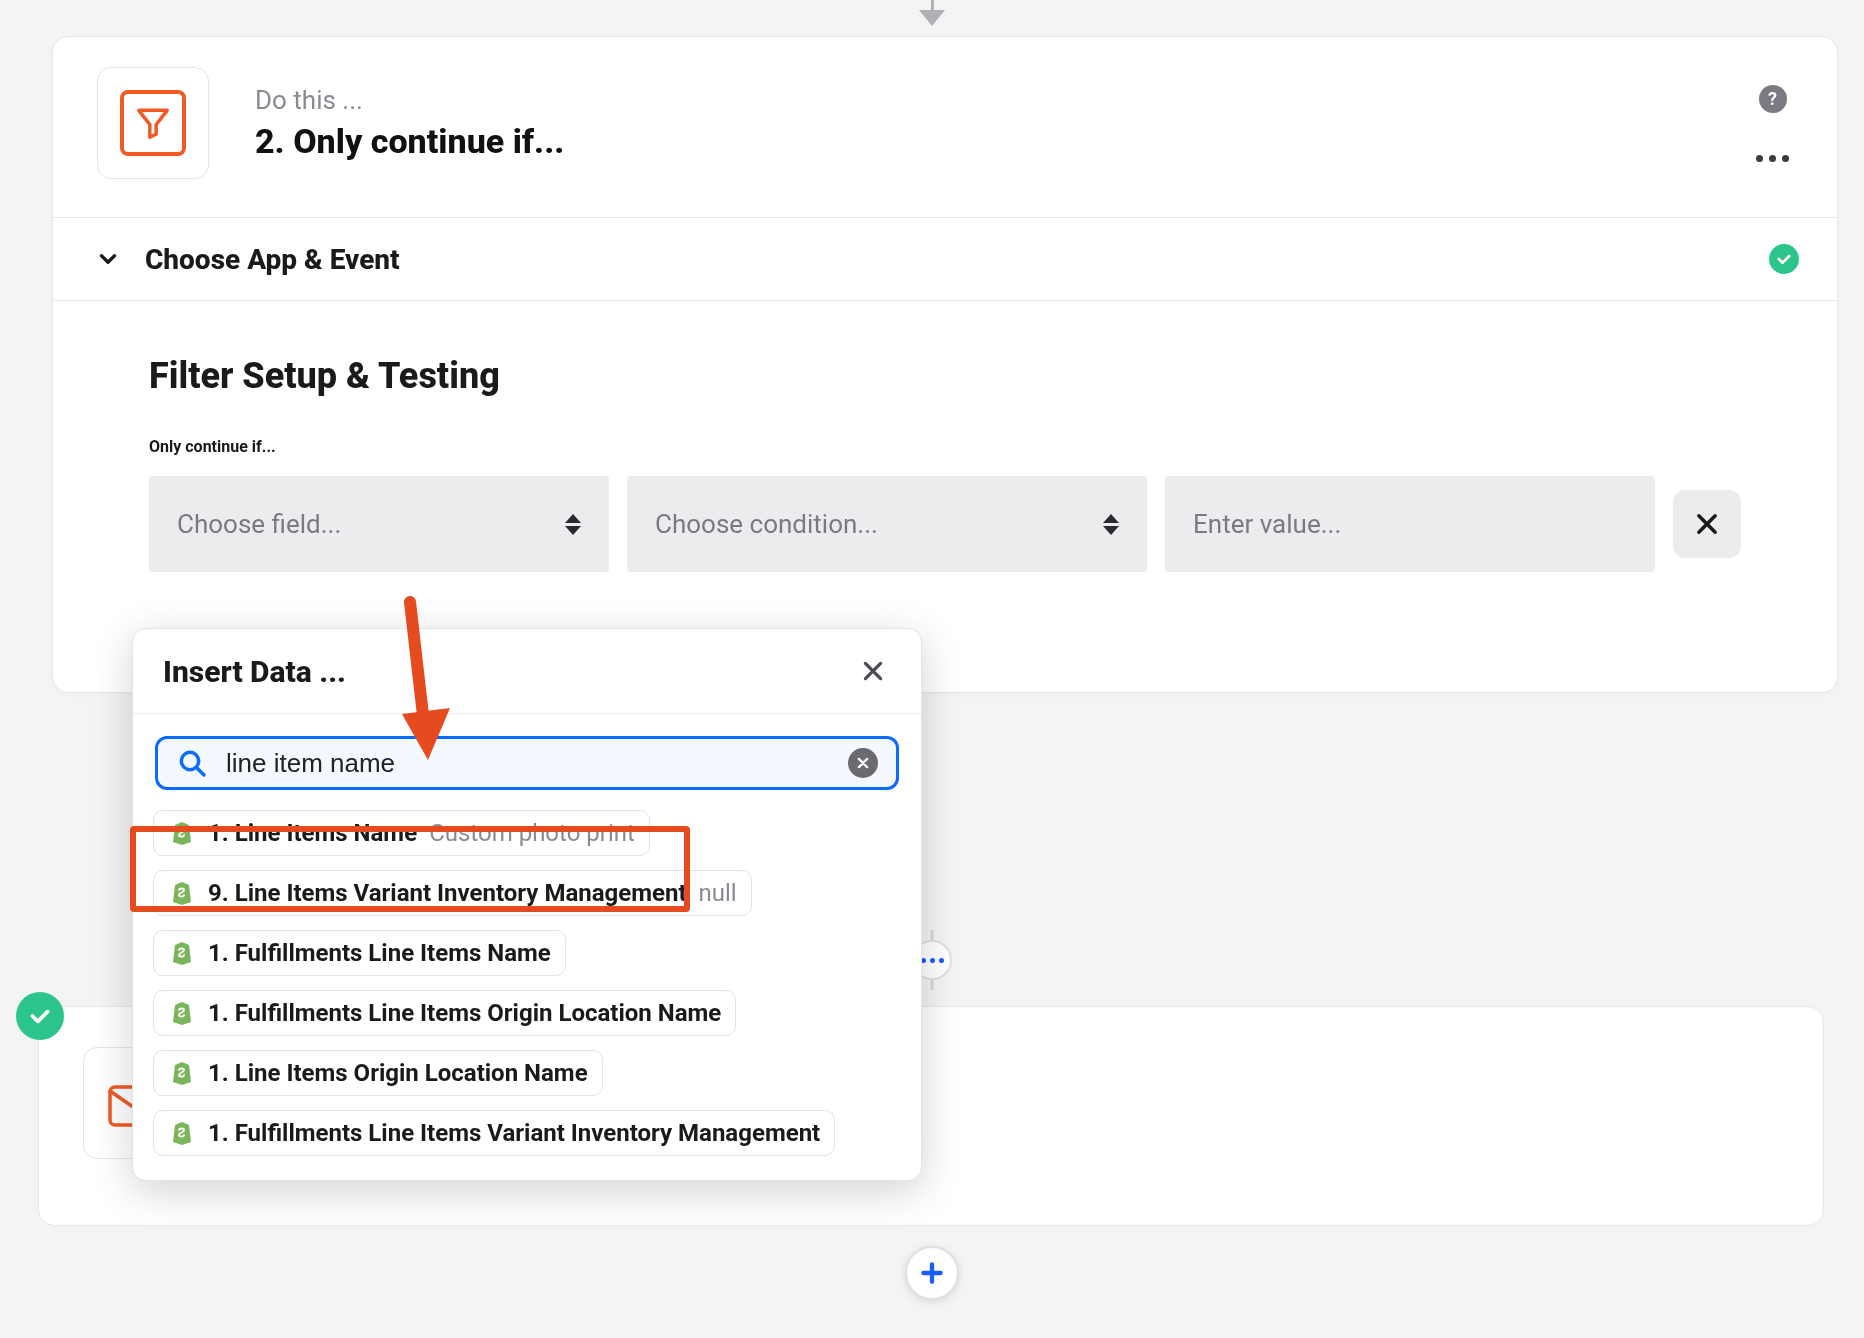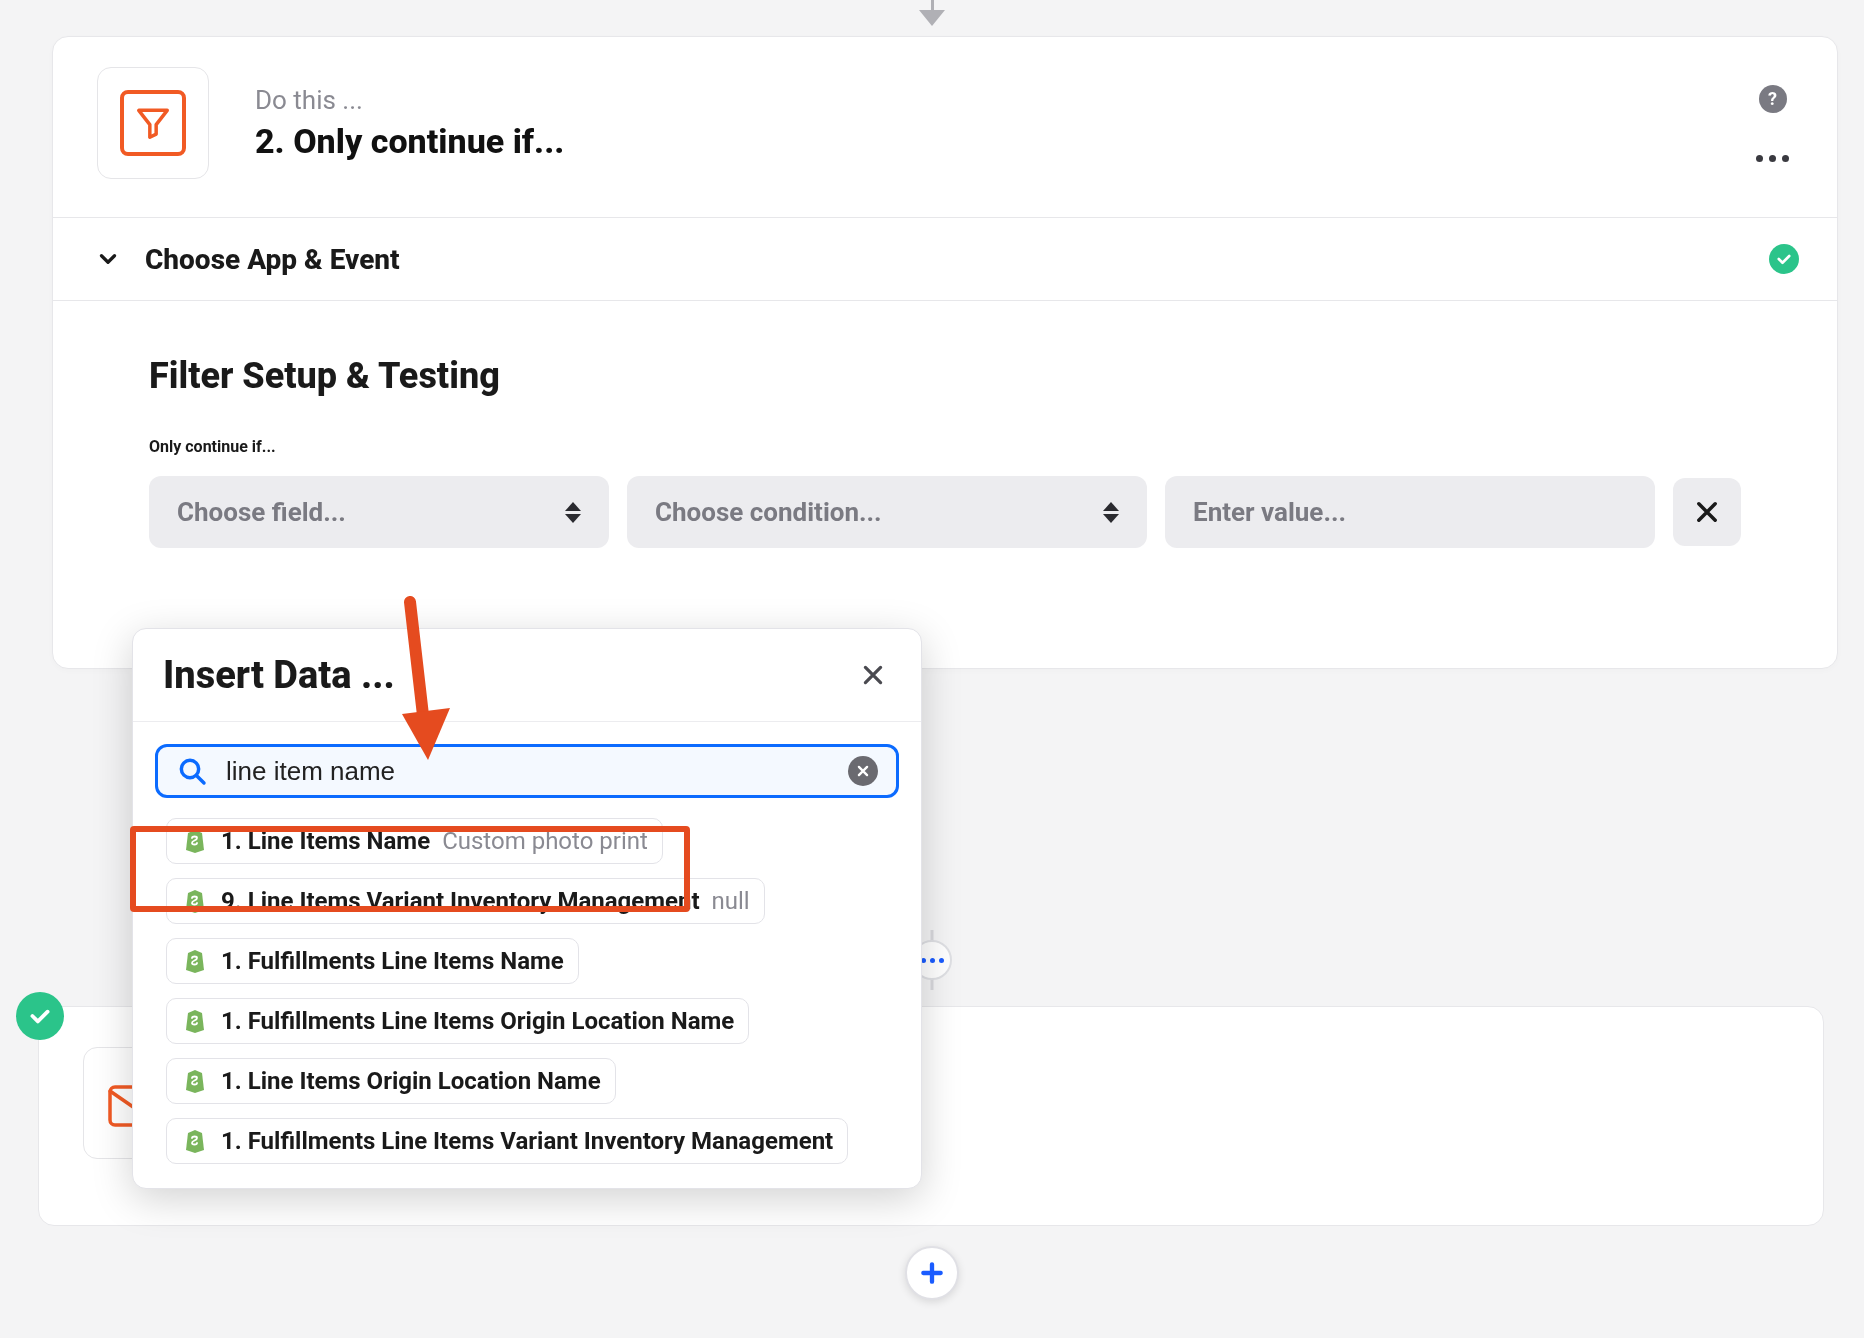--- a/index.html
+++ b/index.html
@@ -125,27 +125,26 @@
     font-weight: 700;
     margin-bottom: 20px;
   }
   .filter-row {
     display: flex;
     gap: 18px;
     align-items: center;
   }
   .pill {
     background: #ececef;
-    border-radius: 12px;
-    height: 72px;
+    border-radius: 4px;
+    height: 96px;
     display:flex; align-items:center;
     padding: 0 28px;
     font-size: 26px;
     color: #7a7a82;
-    font-weight: bold;
   }
   .select-pill {
     justify-content: space-between;
   }
   .select-pill .sort-icon {
     display:flex; flex-direction:column; gap:3px; align-items:center;
   }
   .select-pill .sort-icon .tri {
     width:0; height:0;
     border-left:8px solid transparent;
@@ -173,21 +172,21 @@
     border-radius: 14px;
     box-shadow: 0 10px 40px rgba(0,0,0,0.18);
     z-index: 20;
   }
   .pop-header {
     display:flex; align-items:center; justify-content:space-between;
     padding: 24px 30px 24px 30px;
     border-bottom:1px solid #ececef;
   }
   .pop-header .title {
-    font-size: 38px; font-weight: 800;
+    font-size: 30px; font-weight: 800;
   }
   .pop-close { width:36px; height:36px; display:flex; align-items:center; justify-content:center; }
 
   .search-wrap { padding: 22px 22px 12px 22px; }
   .search-field {
     height: 54px;
     border: 3px solid #0b6bff;
     border-radius: 12px;
     background: #f4f9ff;
     display:flex; align-items:center;
@@ -201,21 +200,21 @@
     color:#222;
   }
   .clear-btn {
     width:30px; height:30px; border-radius:50%;
     background:#6a6a70;
     display:flex; align-items:center; justify-content:center;
   }
 
   .results {
     padding: 8px 20px 24px 20px;
-    display:flex; flex-direction:column; gap: 14px; margin-left: 13px;
+    display:flex; flex-direction:column; gap: 14px;
   }
   .chip {
     display:inline-flex; align-items:center;
     border:1px solid #e3e3e8;
     border-radius: 10px;
     padding: 8px 14px;
     gap: 12px;
     font-size: 24px;
     width: fit-content;
   }

